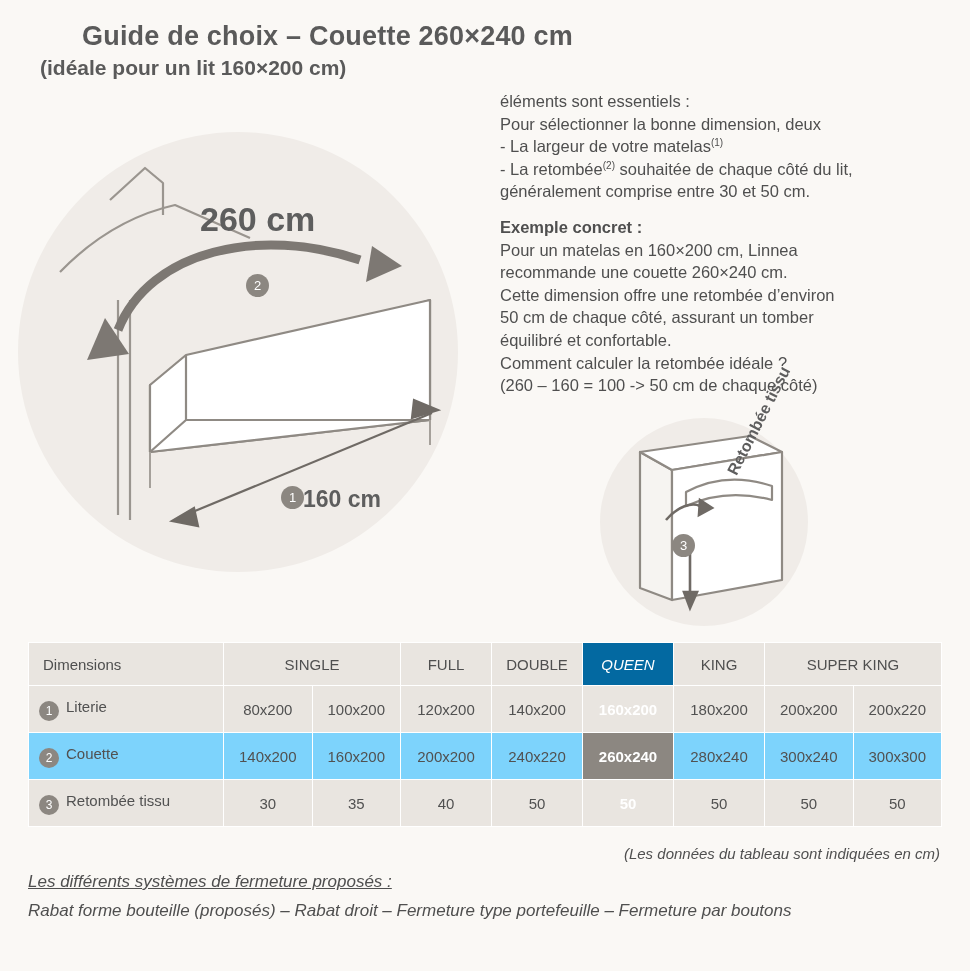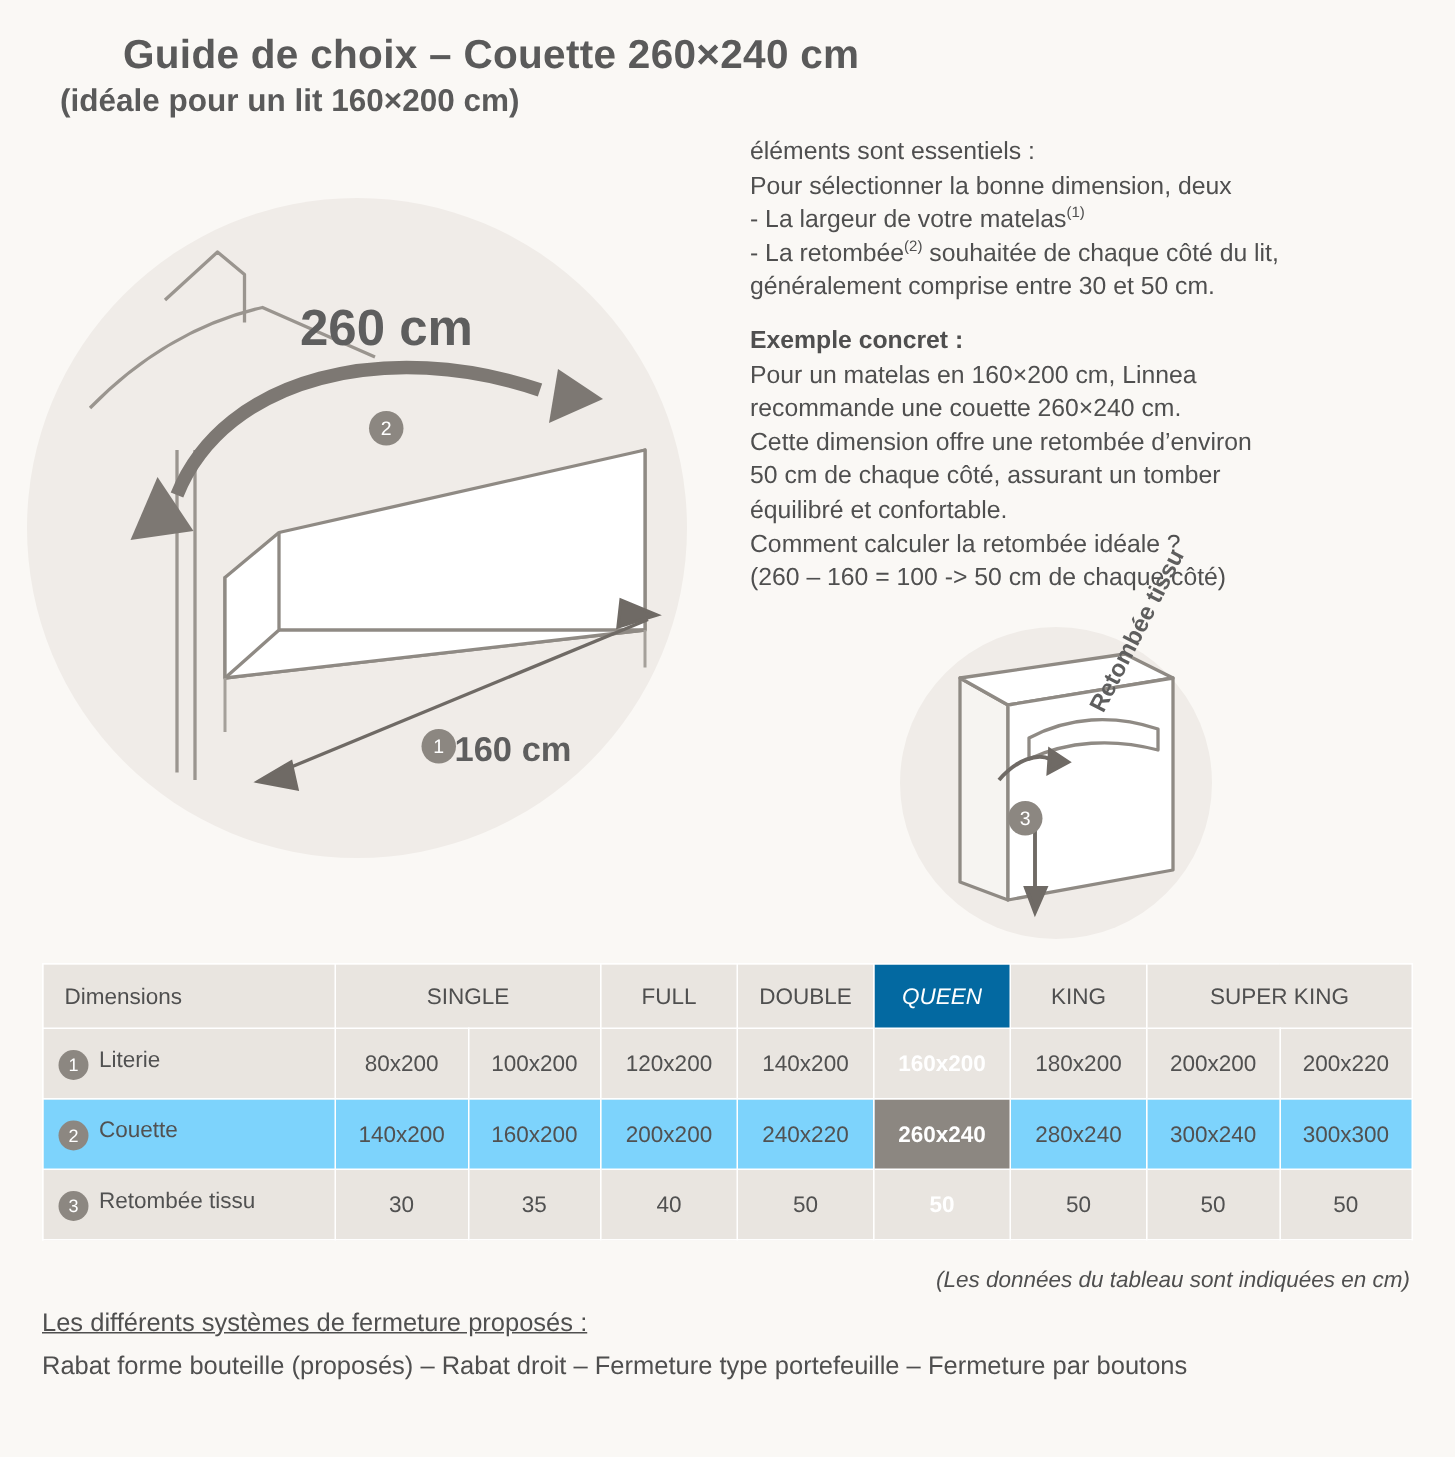--- a/index.html
+++ b/index.html
@@ -203,20 +203,21 @@
   }
 
   
   .footer {
     position: absolute;
     left: 28px;
     top: 872px;
     width: 920px;
     font-size: 17px;
     color: #4f4f4f;
+    font-style: italic;
   }
   .footer-title {
     text-decoration: underline;
     margin-bottom: 7px;
   }
   .footer-line { line-height: 1.4; }
 </style>
 </head>
 <body>
 

